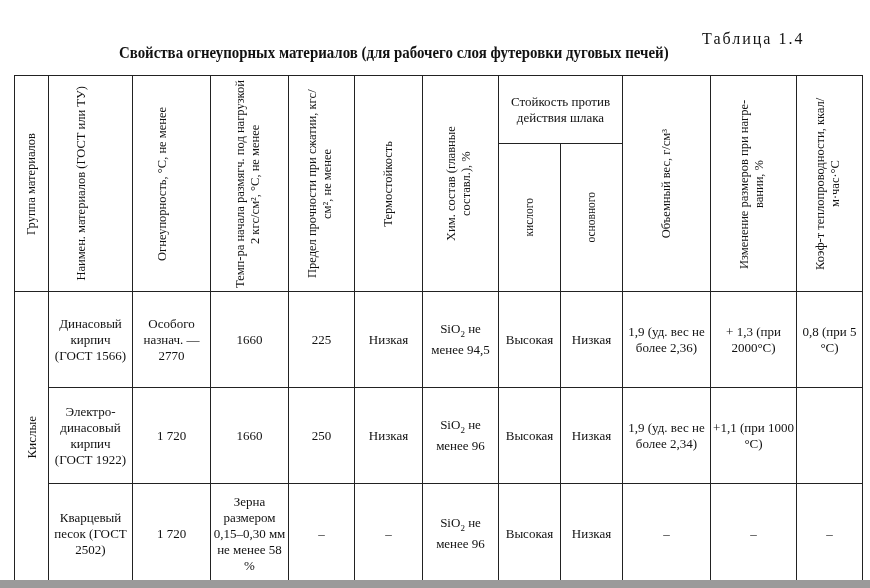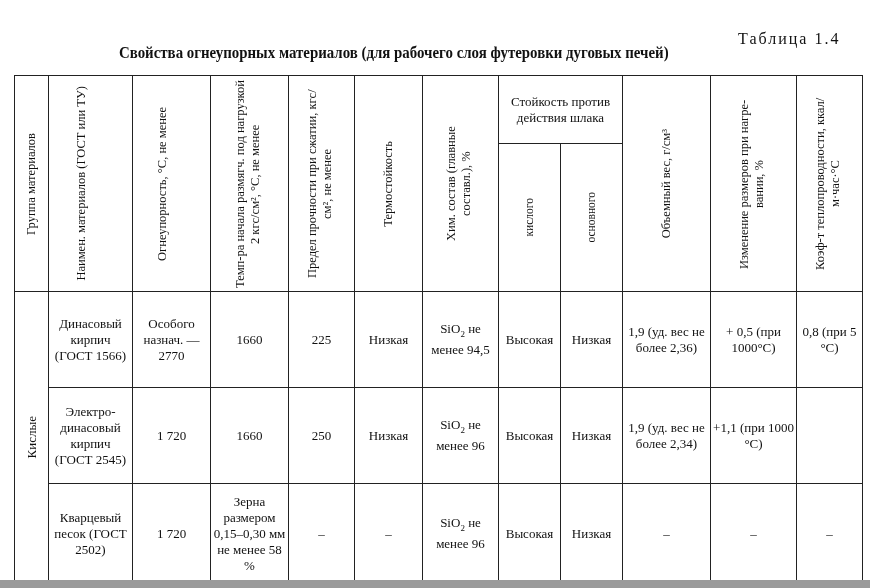--- a/index.html
+++ b/index.html
@@ -1,18 +1,18 @@
 <!DOCTYPE html>
 <html><head>
 <meta charset="utf-8">
 <style>
   html, body { margin: 0; padding: 0; background: #fff; }
   body { width: 870px; height: 588px; position: relative; overflow: hidden;
          font-family: "Liberation Serif", "DejaVu Serif", serif; color: #111; }
-  .table-label { position: absolute; top: 30px; left: 738px; font-size: 16px; letter-spacing: 2px; }
+  .table-label { position: absolute; top: 30px; left: 702px; font-size: 16px; letter-spacing: 2px; }
   .title { position: absolute; top: 44px; left: 119px; font-size: 16px; font-weight: bold; transform: scaleX(0.93); transform-origin: left; white-space: nowrap; }
   table { position: absolute; top: 75px; left: 14px; border-collapse: collapse; table-layout: fixed; }
   td { border: 1.3px solid #222; text-align: center; vertical-align: middle; font-size: 13px; line-height: 16px; padding: 0 2px; }
   .vert { writing-mode: vertical-rl; transform: rotate(180deg); margin: 0 auto; font-size: 12.5px; line-height: 15px; text-align: center; }
   .hdr-text { font-size: 13px; line-height: 16px; }
   .group { writing-mode: vertical-rl; transform: rotate(180deg); margin: 0 auto; }
   .gray-bar { position: absolute; left: 0; top: 580px; width: 870px; height: 8px; background: #9a9a9a; }
   sub { font-size: 9px; }
 </style>
 </head>
@@ -85,25 +85,25 @@
         </td>
     <td>Динасовый кирпич (ГОСТ 1566)</td>
     <td>Особого назнач. — 2770</td>
     <td>1660</td>
     <td>225</td>
     <td>Низкая</td>
     <td><span>SiO</span><sub>2</sub><span> не менее 94,5</span></td>
     <td>Высокая</td>
     <td>Низкая</td>
     <td>1,9 (уд. вес не более 2,36)</td>
-    <td>+ 0,5 (при 1000°С)</td>
+    <td>+ 1,3 (при 2000°С)</td>
     <td>0,8 (при 5 °С)</td>
   </tr>
   <tr style="height:96px">
-    <td>Электро-динасовый кирпич (ГОСТ 2545)</td>
+    <td>Электро-динасовый кирпич (ГОСТ 1922)</td>
     <td>1 720</td>
     <td>1660</td>
     <td>250</td>
     <td>Низкая</td>
     <td><span>SiO</span><sub>2</sub><span> не менее 96</span></td>
     <td>Высокая</td>
     <td>Низкая</td>
     <td>1,9 (уд. вес не более 2,34)</td>
     <td>+1,1 (при 1000 °С)</td>
     <td></td>

